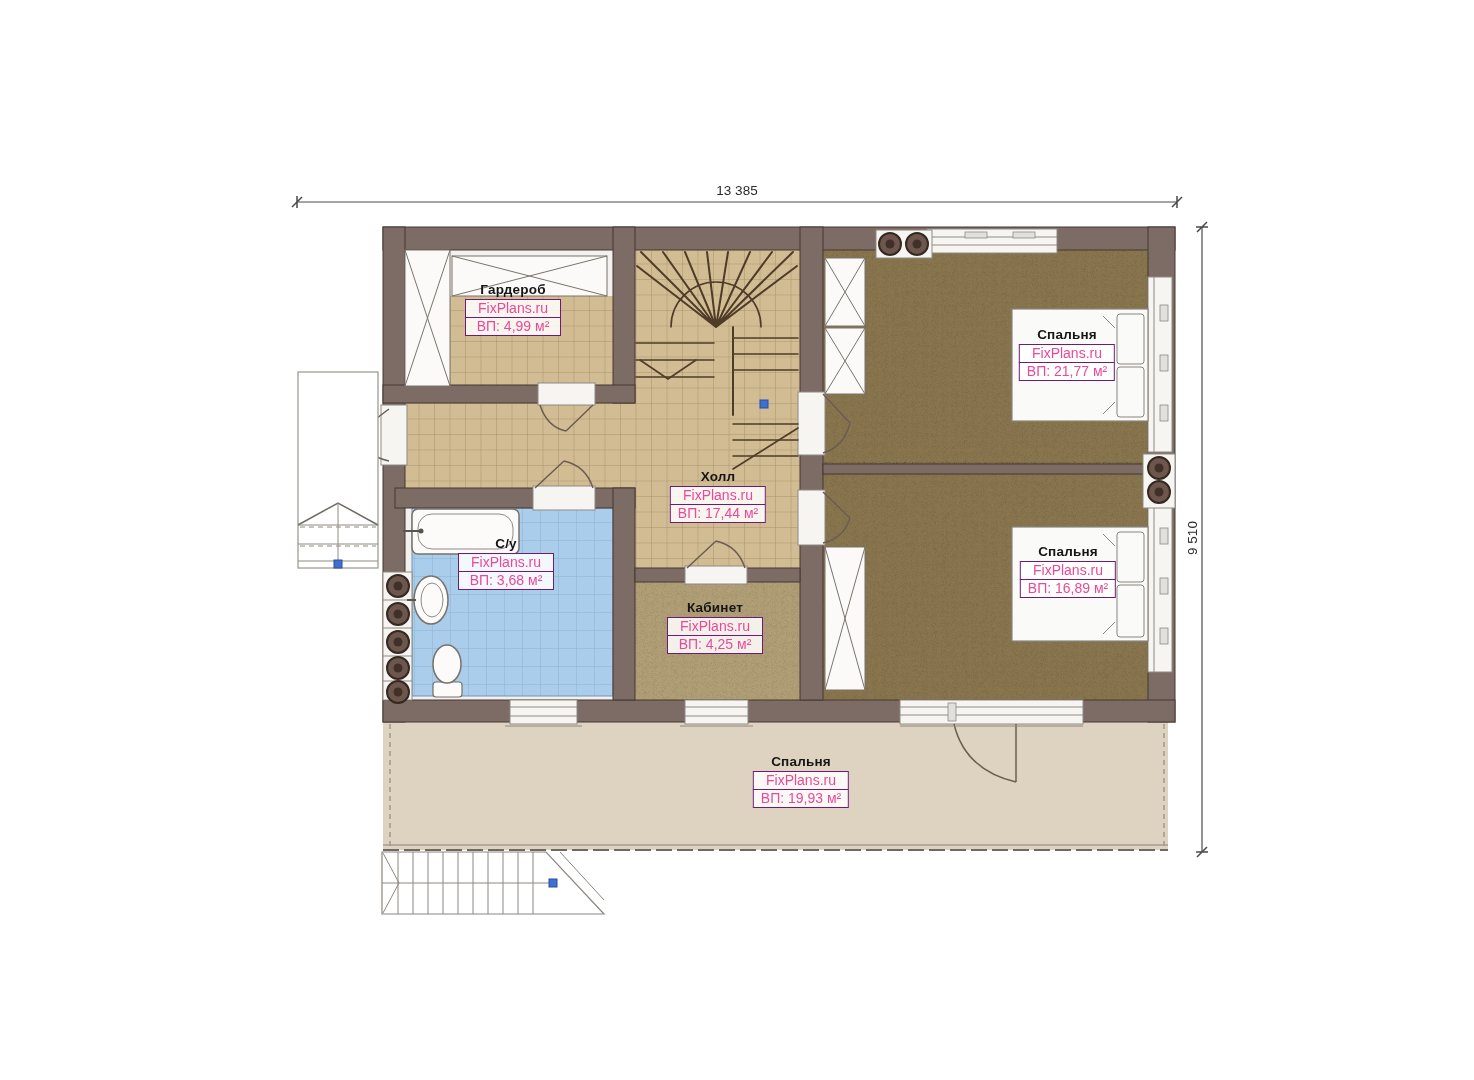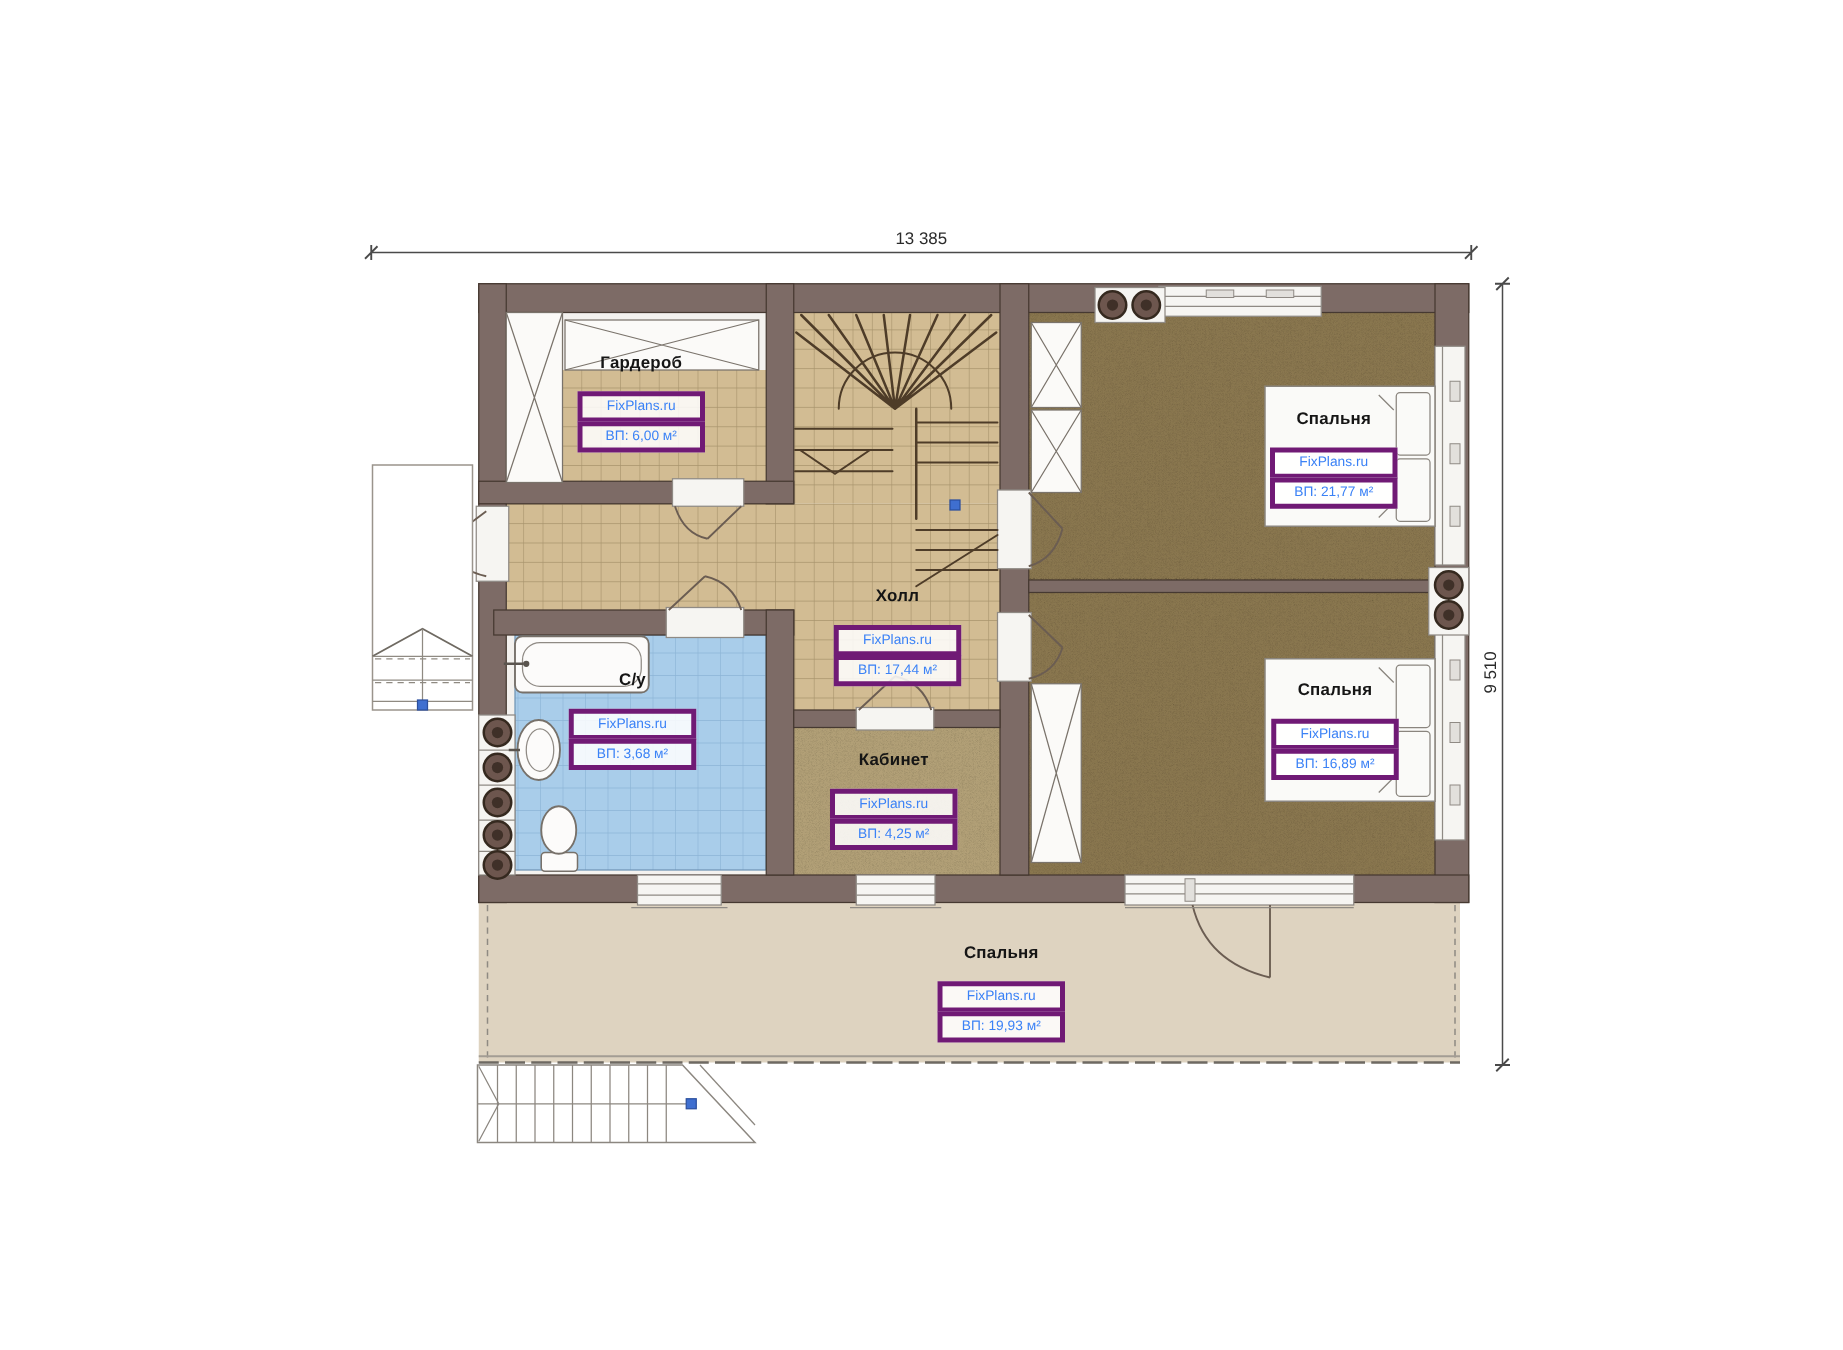--- a/index.html
+++ b/index.html
@@ -1,22 +1,22 @@
 <!DOCTYPE html>
 <html><head>
 <meta charset="utf-8">
 <style>
   html,body{margin:0;padding:0;background:#fff;}
   .canvas{position:relative;width:1364px;height:1080px;background:#fff;overflow:hidden;
           font-family:"Liberation Sans",sans-serif;}
   .canvas svg{position:absolute;left:0;top:0;}
   .room-label{position:absolute;transform:translateX(-50%);text-align:center;z-index:5;}
-  .room-title{font-size:13.5px;font-weight:bold;color:#151515;margin-bottom:16px;letter-spacing:.2px;white-space:nowrap;text-align:center;}
-  .room-box{display:block;border:4px solid #701a75;background:rgba(255,255,255,.86);
-            padding:0 7px;font-size:11px;line-height:17px;color:#3b82f6;min-width:80px;white-space:nowrap;}
+  .room-title{font-size:13.5px;font-weight:bold;color:#151515;margin-bottom:2px;letter-spacing:.2px;white-space:nowrap;text-align:center;}
+  .room-box{display:block;border:1px solid #701a75;background:rgba(255,255,255,.86);
+            padding:0 7px;font-size:14px;line-height:17px;color:#ec4899;min-width:80px;white-space:nowrap;}
   .room-box + .room-box{margin-top:-1px;}
   .dim-label{position:absolute;font-size:13.5px;color:#2b2b2b;z-index:4;white-space:nowrap;}
   .dim-label.top{transform:translateX(-50%);padding:0 6px;}
   .dim-label.right{transform:translate(-50%,-50%) rotate(-90deg);}
 </style>
 </head>
 <body>
 
 <div class="canvas">
 
@@ -275,21 +275,21 @@
     <path d="M1197 857 L1207 847 M1196 852 H1208" stroke-width="1.5"></path>
   </g>
 </svg>
 
 <div class="dim-label top" style="left:737px;top:183px">13 385</div>
 <div class="dim-label right" style="left:1192px;top:538px">9 510</div>
 
 <div class="room-label" style="left:513px;top:282px">
   <div class="room-title">Гардероб</div>
   <div class="room-box">FixPlans.ru</div>
-  <div class="room-box">ВП: 6,00 м²</div>
+  <div class="room-box">ВП: 4,99 м²</div>
 </div>
 
 <div class="room-label" style="left:718px;top:469px">
   <div class="room-title">Холл</div>
   <div class="room-box">FixPlans.ru</div>
   <div class="room-box">ВП: 17,44 м²</div>
 </div>
 
 <div class="room-label" style="left:506px;top:536px">
   <div class="room-title">С/у</div>

